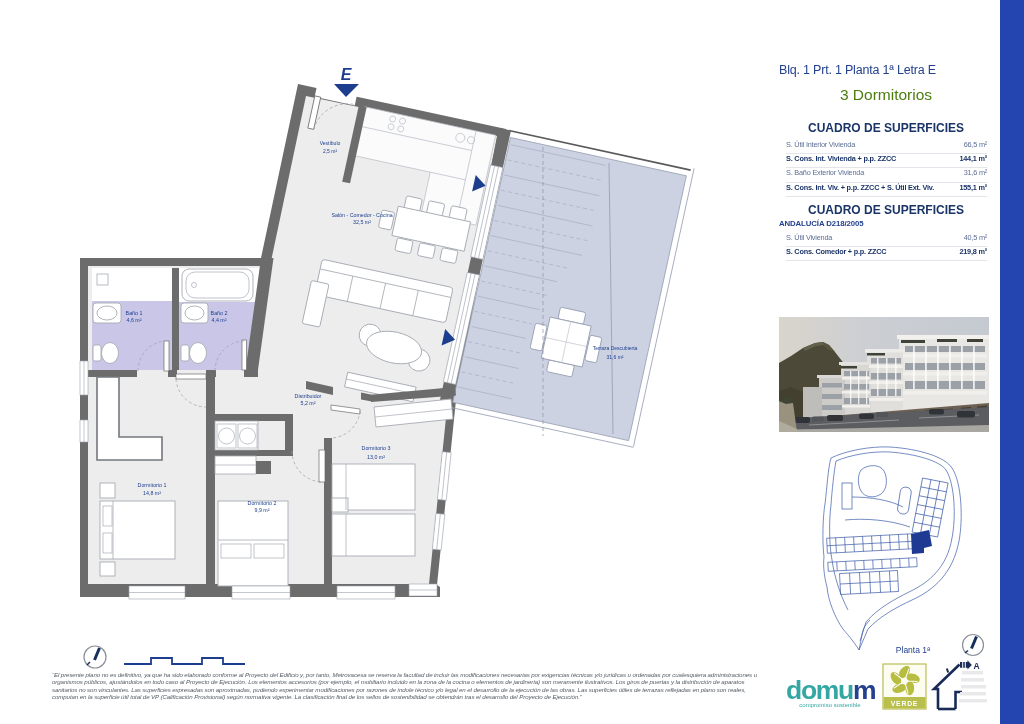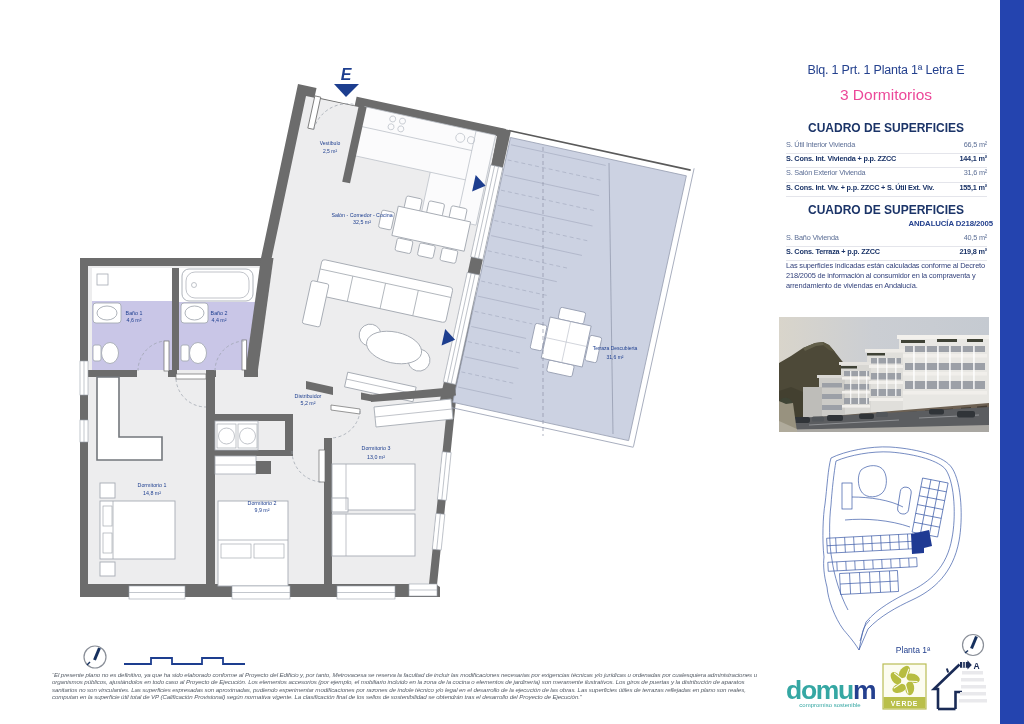--- a/index.html
+++ b/index.html
@@ -1,70 +1,69 @@
 <!DOCTYPE html>
 <html><head>
 <meta charset="utf-8">
 <style>
   html,body{margin:0;padding:0;background:#fff;}
   #page{position:relative;width:1024px;height:724px;background:#ffffff;overflow:hidden;
         font-family:"Liberation Sans",sans-serif;}
   .abs{position:absolute;}
   #blueband{left:1000px;top:0;width:24px;height:724px;background:#2444af;}
-  #h1{left:779px;top:63px;width:214px;text-align:center;font-size:12.5px;color:#24418e;letter-spacing:-0.2px;}
-  #h2{left:779px;top:86px;width:214px;text-align:center;font-size:15.5px;color:#ec4899;}
+  #h1{left:779px;top:63px;width:214px;font-size:12.5px;color:#24418e;letter-spacing:-0.2px;}
+  #h2{left:779px;top:86px;width:214px;text-align:center;font-size:15.5px;color:#4d7c0f;}
   #t1title{left:779px;top:121px;width:214px;text-align:center;font-size:12px;font-weight:bold;color:#1b3468;}
   .tbl{left:786px;width:201px;font-size:7.3px;letter-spacing:-0.2px;}
   .row{display:flex;justify-content:space-between;align-items:flex-start;height:13.2px;border-bottom:0.5px solid #e4e5eb;}
   .row span{white-space:nowrap;}
   .row.reg{color:#5d6f96;}
   .row.bold{color:#1b3468;font-weight:bold;}
   #t2title{left:779px;top:203px;width:214px;text-align:center;font-size:12px;font-weight:bold;color:#1b3468;}
-  #t2sub{left:779px;top:219px;width:214px;text-align:right;font-size:7.8px;font-weight:bold;color:#24418e;letter-spacing:-0.1px;}
+  #t2sub{left:779px;top:219px;width:214px;text-align:left;font-size:7.8px;font-weight:bold;color:#24418e;letter-spacing:-0.1px;}
   #note{left:786px;top:261px;width:202px;font-size:7.4px;color:#33427c;line-height:1.32;letter-spacing:-0.15px;}
   #disc{left:52px;top:671px;width:707px;font-size:6.15px;font-style:italic;color:#555c66;line-height:1.21;letter-spacing:-0.1px;}
 </style>
 </head>
 <body>
 <div id="page">
   <div class="abs" id="blueband"></div>
   <div class="abs" id="h1">Blq. 1 Prt. 1 Planta 1ª Letra E</div>
   <div class="abs" id="h2">3 Dormitorios</div>
   <div class="abs" id="t1title">CUADRO DE SUPERFICIES</div>
   <div class="abs tbl" style="top:140px;">
     <div class="row reg">
         <span>S. Útil Interior Vivienda</span>
         <span>66,5 m²</span>
       </div>
     <div class="row bold">
         <span>S. Cons. Int. Vivienda + p.p. ZZCC</span>
         <span>144,1 m²</span>
       </div>
     <div class="row reg">
-        <span>S. Salón Exterior Vivienda</span>
+        <span>S. Baño Exterior Vivienda</span>
         <span>31,6 m²</span>
       </div>
     <div class="row bold">
         <span>S. Cons. Int. Viv. + p.p. ZZCC + S. Útil Ext. Viv.</span>
         <span>155,1 m²</span>
       </div>
   </div>
   <div class="abs" id="t2title">CUADRO DE SUPERFICIES</div>
   <div class="abs" id="t2sub">ANDALUCÍA D218/2005</div>
   <div class="abs tbl" style="top:233px;">
     <div class="row reg">
-        <span>S. Baño Vivienda</span>
+        <span>S. Útil Vivienda</span>
         <span>40,5 m²</span>
       </div>
     <div class="row bold">
-        <span>S. Cons. Terraza + p.p. ZZCC</span>
+        <span>S. Cons. Comedor + p.p. ZZCC</span>
         <span>219,8 m²</span>
       </div>
   </div>
-  <div class="abs" id="note">Las superficies indicadas están calculadas conforme al Decreto 218/2005 de información al consumidor en la compraventa y arrendamiento de viviendas en Andalucía.</div>
   <div class="abs" id="disc">“El presente plano no es definitivo, ya que ha sido elaborado conforme al Proyecto del Edificio y, por tanto, Metrovacesa se reserva la facultad de incluir las modificaciones necesarias por exigencias técnicas y/o jurídicas u ordenadas por cualesquiera administraciones u organismos públicos, ajustándolos en todo caso al Proyecto de Ejecución. Los elementos accesorios (por ejemplo, el mobiliario incluido en la zona de la cocina o elementos de jardinería) son meramente ilustrativos. Los giros de puertas y la distribución de aparatos sanitarios no son vinculantes. Las superficies expresadas son aproximadas, pudiendo experimentar modificaciones por razones de índole técnico y/o legal en el desarrollo de la ejecución de las obras. Las superficies útiles de terrazas reflejadas en plano son reales, computan en la superficie útil total de VP (Calificación Provisional) según normativa vigente. La clasificación final de los sellos de sostenibilidad se obtendrán tras el desarrollo del Proyecto de Ejecución.”</div>
   <svg class="abs" style="left:0;top:0" width="1024" height="724" viewBox="0 0 1024 724">
 
     <g id="plansvg">
 
       <polygon points="298,84 506,129 456,400 437,585 440,587 440,597 80,597 80,258 261,258" fill="#6c6c6c"></polygon>
 
       <polygon points="306,96 497,136 448,398 429,584 88,584 88,266 270,266" fill="#ededee"></polygon>
 
       <g transform="translate(298,84) rotate(12.3)">

